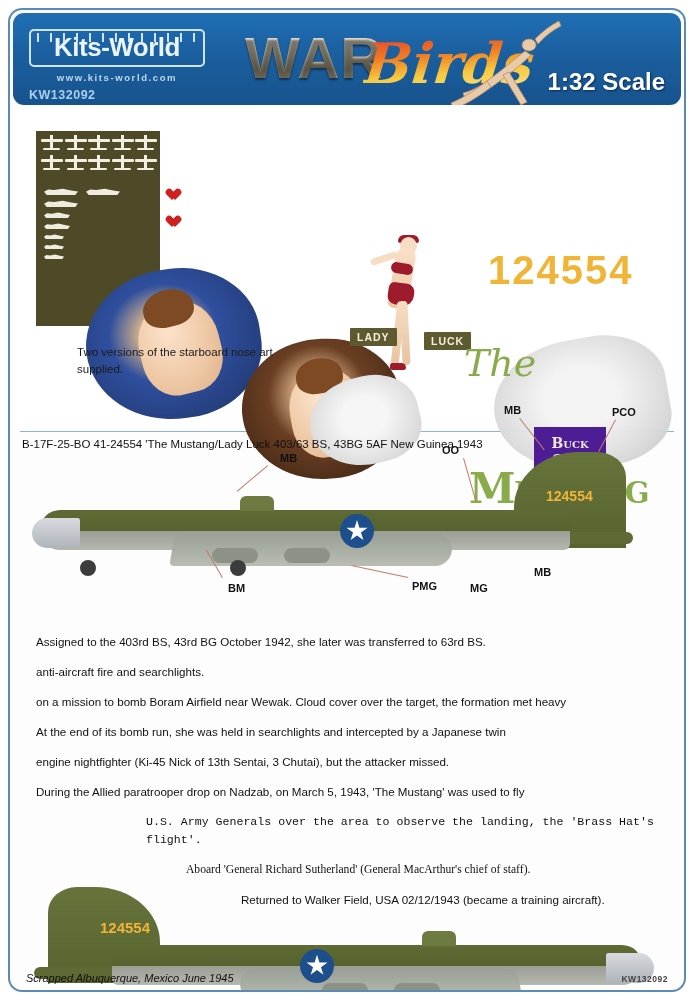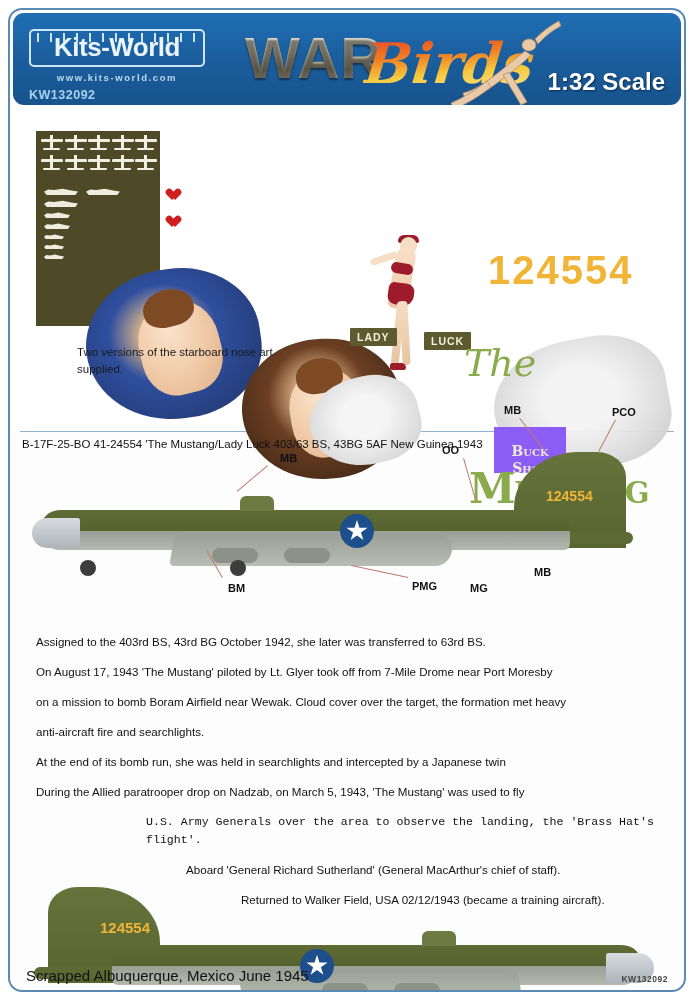--- a/index.html
+++ b/index.html
@@ -255,29 +255,29 @@
   }
   .mustang-word {
     position:absolute; left:455px; top:355px;
     font-size: 42px; font-weight:bold;
     color:#8aab4c;
     letter-spacing:-1px;
     font-variant: small-caps;
     font-family:"DejaVu Serif", serif;
   }
   .buckshot {
-    position:absolute; left:480px; top:318px;
+    position:absolute; left:520px; top:318px;
     width: 72px; height: 46px;
-    background:#8b5cf6;
+    background:#4c1d95;
     color:#efe8d2;
     font-family:"DejaVu Serif", serif;
     font-size: 14px; font-weight:bold;
     font-variant: small-caps;
     text-align:center; line-height:1.2;
-    padding-top:16px;
+    padding-top:8px;
   }
   .horse {
     position:absolute; left:480px; top:230px;
     width: 175px; height: 130px;
     background: radial-gradient(ellipse at 50% 45%, #f3f3f3 30%, #d9d9d9 70%, #c3c3c3 100%);
     border-radius: 55% 45% 40% 60%;
     transform: rotate(-10deg);
     opacity: .95;
   }
   .horse2 {
@@ -373,30 +373,30 @@
 
   
   .bodytext {
     padding: 4px 14px 0;
     font-size: 11.6px;
     line-height: 1.55;
     color:#111;
   }
   .bodytext p { margin: 12px; }
   .indent1 { padding-left: 110px; font-family: Liberation Mono, monospace; }
-  .indent2 { padding-left: 150px; }
+  .indent2 { padding-left: 150px; font-family: Liberation Serif, serif; }
   .indent3 { padding-left: 205px; }
 
   
   .footer {
     position:absolute; left:0; right:0; bottom: 6px;
     padding: 0 16px;
     display:flex; justify-content:space-between; align-items:flex-end;
   }
-  .footer .scrapped { font-size: 15px; color:#111; }
+  .footer .scrapped { font-size: 11px; color:#111;font-style:italic; }
   .footer .code { font-size: 8.5px; color:#444; font-weight:bold; letter-spacing:.5px; }
 </style>
 </head>
 <body>
 
 <div id="sheet">
   <div class="frame">
 
     <div class="header">
       <div class="brandbox">
@@ -567,24 +567,24 @@
         <div class="leader" style="left:442px; top:-4px; width:44px; transform:rotate(74deg)"></div>
         <div class="leader" style="left:498px; top:-44px; width:40px; transform:rotate(52deg)"></div>
         <div class="leader" style="left:594px; top:-42px; width:36px; transform:rotate(118deg)"></div>
         <div class="leader" style="left:200px; top:116px; width:32px; transform:rotate(-120deg)"></div>
         <div class="leader" style="left:386px; top:116px; width:58px; transform:rotate(-168deg)"></div>
       </div>
     </div>
 
     <div class="bodytext">
       <p>Assigned to the 403rd BS, 43rd BG October 1942, she later was transferred to 63rd BS.</p>
-      <p>On August 17, 1943 'The Mustang' piloted by Lt. Glyer took off from 7-Mile Drome near Port Moresby</p>
+      <p>anti-aircraft fire and searchlights.</p>
       <p>on a mission to bomb Boram Airfield near Wewak. Cloud cover over the target, the formation met heavy</p>
-      <p>anti-aircraft fire and searchlights.</p>
       <p>At the end of its bomb run, she was held in searchlights and intercepted by a Japanese twin</p>
+      <p>engine nightfighter (Ki-45 Nick of 13th Sentai, 3 Chutai), but the attacker missed.</p>
       <p>During the Allied paratrooper drop on Nadzab, on March 5, 1943, 'The Mustang' was used to fly</p>
       <p class="indent1">U.S. Army Generals over the area to observe the landing, the 'Brass Hat's flight'.</p>
       <p class="indent2">Aboard 'General Richard Sutherland' (General MacArthur's chief of staff).</p>
       <p class="indent3">Returned to Walker Field, USA 02/12/1943 (became a training aircraft).</p>
     </div>
 
     <div class="profiles" style="margin-top:-30px">
       <div class="plane-art second">
         <div class="tailfin" style="left:26px; transform:scaleX(-1)"></div>
         <div class="tailplane" style="left:12px; transform:scaleX(-1)"></div>

